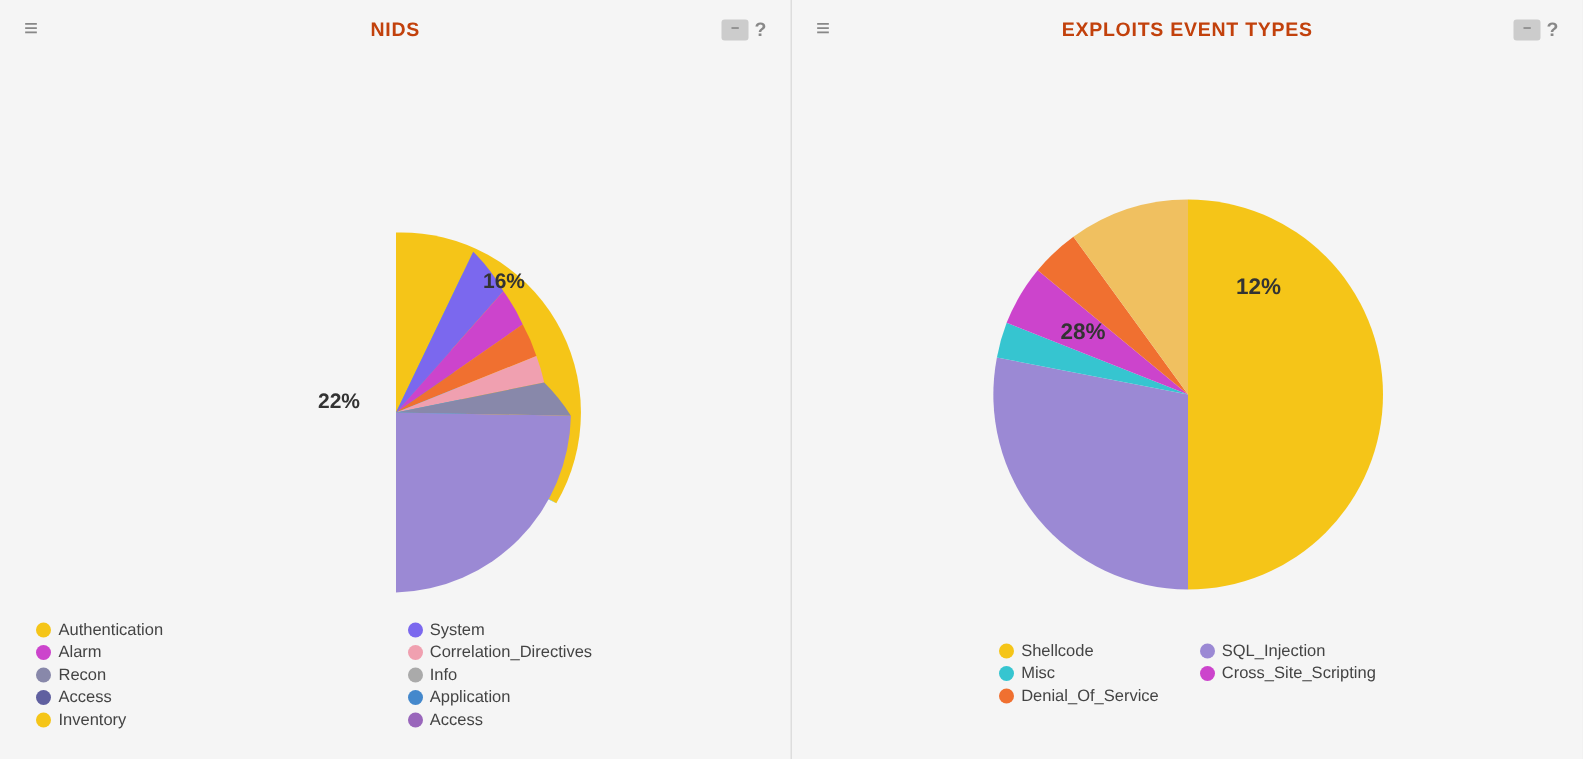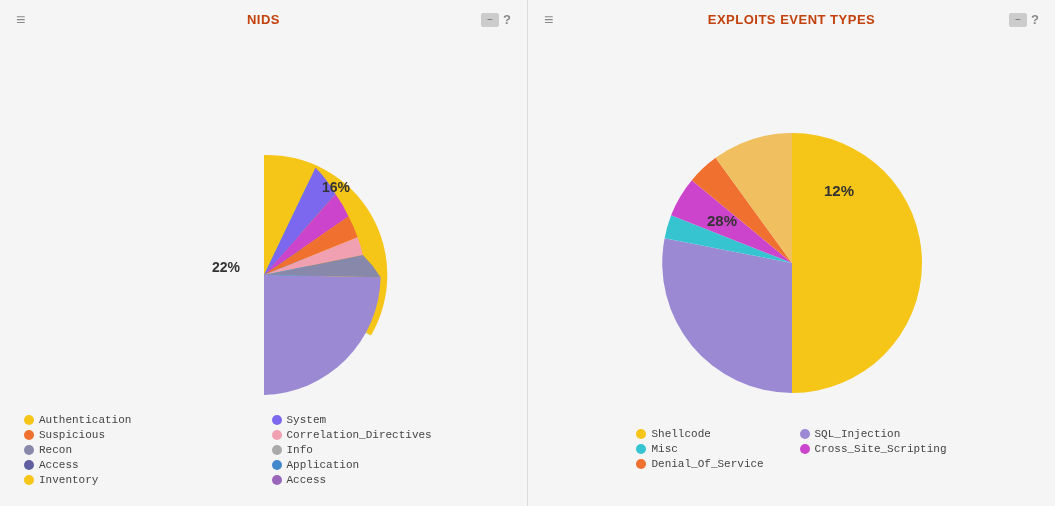--- a/index.html
+++ b/index.html
@@ -79,21 +79,20 @@
       justify-content: center;
       position: relative;
     }
     .legend {
       display: grid;
       grid-template-columns: 1fr 1fr;
       gap: 3px 16px;
       padding: 4px 8px;
       font-size: 11px;
       color: #444;
-      font-family: Liberation Mono, monospace;
     }
     .legend-item {
       display: flex;
       align-items: center;
       gap: 5px;
       white-space: nowrap;
     }
     .legend-dot {
       width: 10px;
       height: 10px;
@@ -147,22 +146,22 @@
     <div class="legend">
       <div class="legend-item">
         <div class="legend-dot" style="background:#f5c518;"></div>
         <span>Authentication</span>
       </div>
       <div class="legend-item">
         <div class="legend-dot" style="background:#7b68ee;"></div>
         <span>System</span>
       </div>
       <div class="legend-item">
-        <div class="legend-dot" style="background:#f07030;"></div>
-        <span>Suspicious</span>
+        <div class="legend-dot" style="background:#cc44cc;"></div>
+        <span>Alarm</span>
       </div>
       <div class="legend-item">
         <div class="legend-dot" style="background:#f0a0b0;"></div>
         <span>Correlation_Directives</span>
       </div>
       <div class="legend-item">
         <div class="legend-dot" style="background:#8888aa;"></div>
         <span>Recon</span>
       </div>
       <div class="legend-item">

